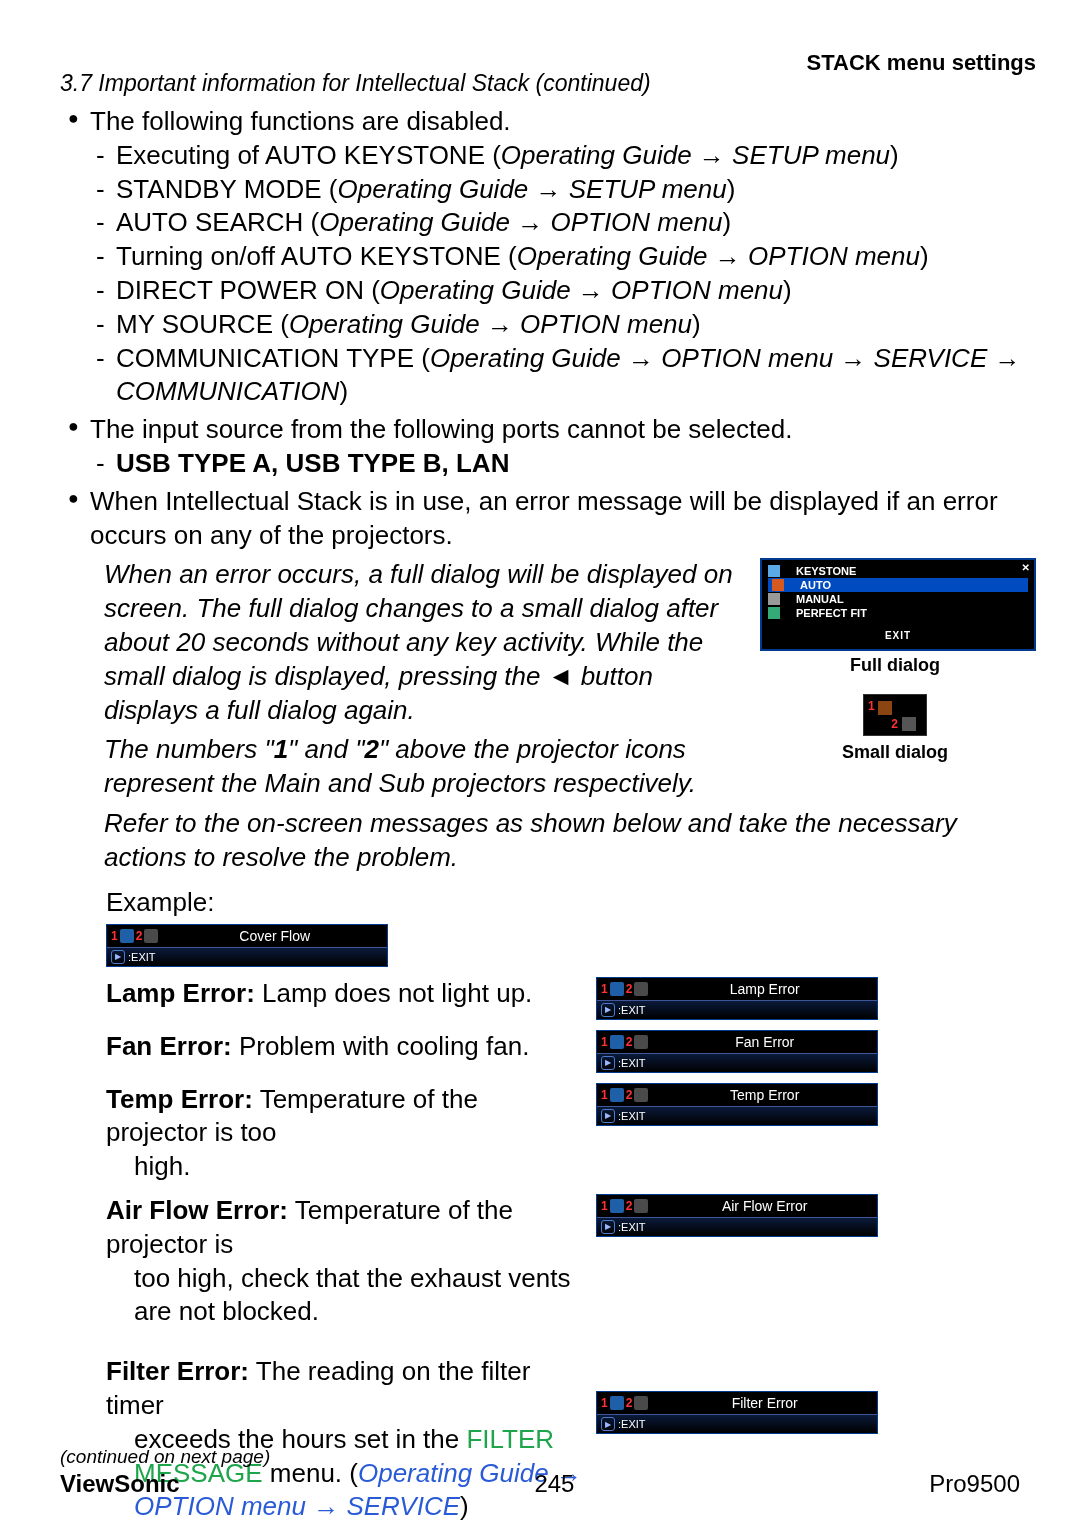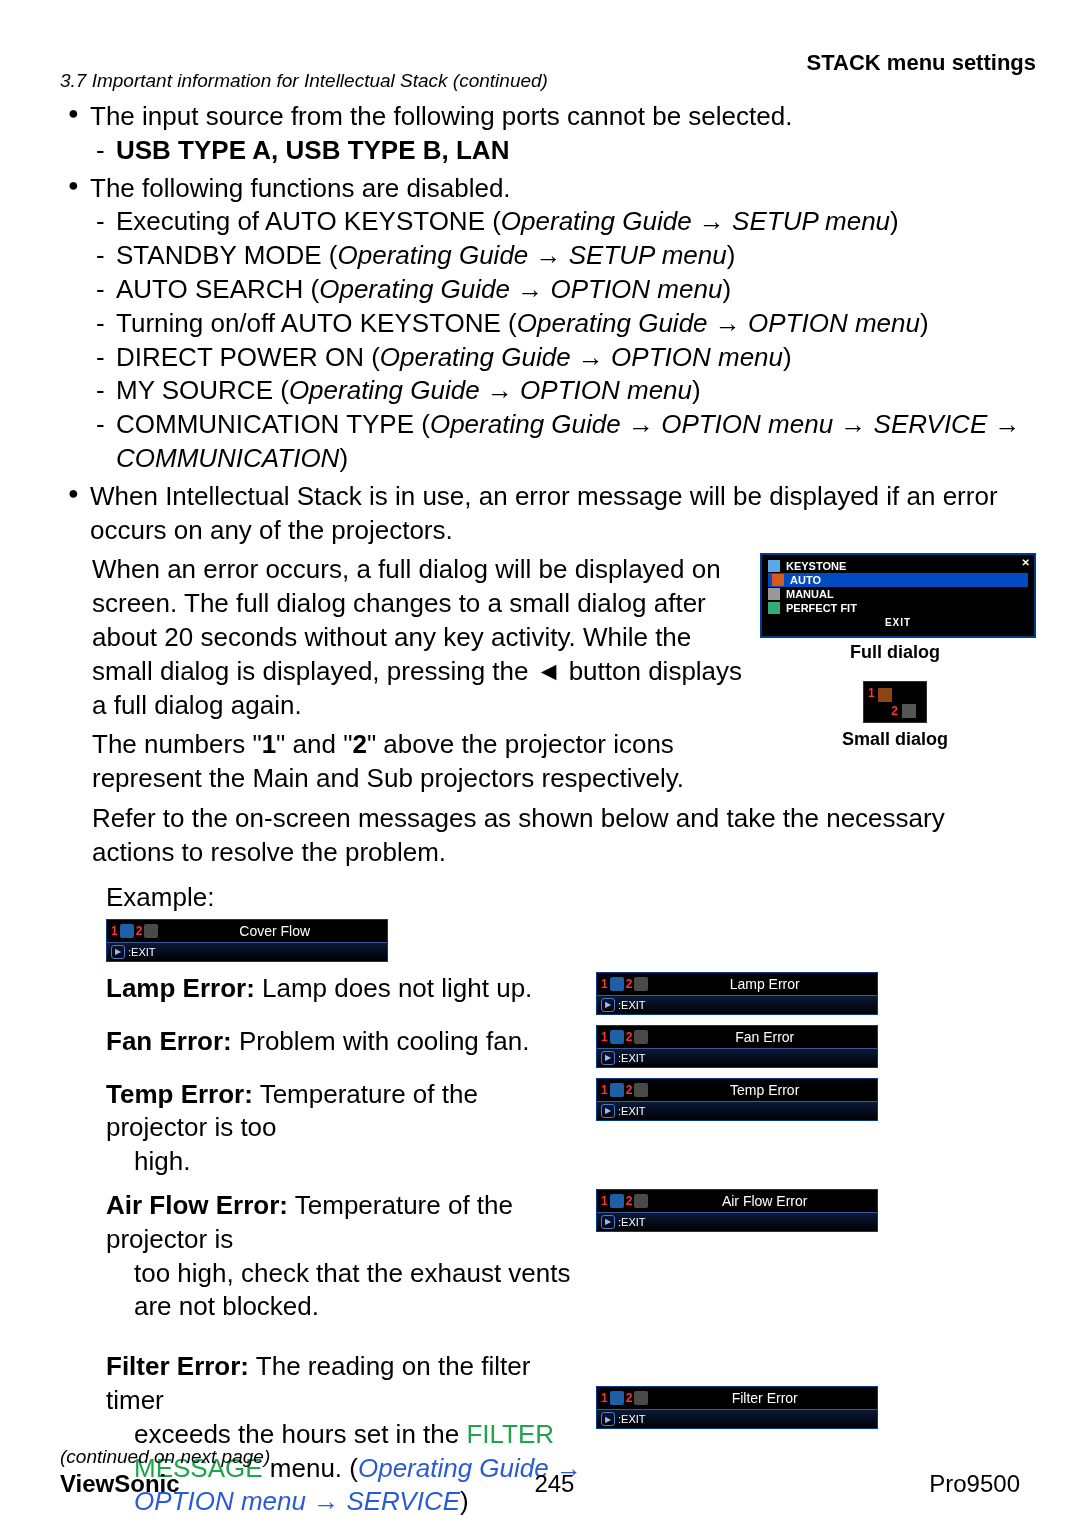--- a/index.html
+++ b/index.html
@@ -17,21 +17,21 @@
   }
   .header-right {
     position: absolute;
     top: 50px;
     right: 44px;
     font-size: 22px;
     font-weight: bold;
   }
   .section-title {
     font-style: italic;
-    font-size: 19px;
+    font-size: 23px;
     margin-top: 20px;
     margin-bottom: 8px;
   }
   ul.bullets {
     list-style: none;
     padding: 0;
     margin: 0 0 0 8px;
   }
   ul.bullets > li {
     position: relative;
@@ -57,45 +57,46 @@
     line-height: 1.3;
   }
   .sublist li::before {
     content: "-";
     position: absolute;
     left: 6px;
   }
   .italic { font-style: italic; }
   .bold { font-weight: bold; }
   .para {
-    margin-left: 32px;
+    margin-left: 44px;
     margin-top: 6px;
     line-height: 1.3;
+    font-style: italic;
   }
   .wrap-right {
     float: right;
     margin-left: 10px;
     text-align: center;
     font-size: 18px;
     font-weight: bold;
   }
   .full-dialog {
     width: 260px;
     background: #000;
     color: #fff;
     font-size: 11px;
     border: 2px solid #003b8f;
     padding: 4px 6px 8px 6px;
     text-align: left;
     position: relative;
   }
-  .full-dialog .row { display:flex; align-items:center; gap:6px; padding:1px 0;}
+  .full-dialog .row { display:flex; align-items:center; gap:16px; padding:1px 0;}
   .full-dialog .sel { background:#004bbf; padding:1px 4px;align-items:flex-end; }
   .full-dialog .icon { width:12px;height:12px;display:inline-block;}
-  .full-dialog .exit { text-align:center; font-size:10px; margin-top:2px; letter-spacing:1px;}
+  .full-dialog .exit { text-align:center; font-size:10px; margin-top:10px; letter-spacing:1px;}
   .full-dialog .close { position:absolute; top:2px; right:4px; font-size:10px;}
   .fd-label { margin-top:4px; }
   .small-dialog {
     width: 62px;
     height: 40px;
     background: #000;
     border: 1px solid #333;
     margin: 18px auto 0 auto;
     position: relative;
   }
@@ -174,39 +175,39 @@
   .clearfix::after { content:""; display:table; clear:both; }
 </style>
 </head>
 <body>
 
 <div class="header-right">STACK menu settings</div>
 
 <div class="section-title">3.7 Important information for Intellectual Stack (continued)</div>
 
 <ul class="bullets">
-  <li>
-    <span>The input source from the following ports cannot be selected.</span>
-    <ul class="sublist">
-      <li><span class="bold">USB TYPE A, USB TYPE B, LAN</span></li>
-    </ul>
-  </li>
   <li>
     <span>The following functions are disabled.</span>
     <ul class="sublist" id="sublist1">
         <li><span>Executing of AUTO KEYSTONE (</span><span class="italic">Operating Guide → SETUP menu</span><span>)</span></li>
         <li><span>STANDBY MODE (</span><span class="italic">Operating Guide → SETUP menu</span><span>)</span></li>
         <li><span>AUTO SEARCH (</span><span class="italic">Operating Guide → OPTION menu</span><span>)</span></li>
         <li><span>Turning on/off AUTO KEYSTONE (</span><span class="italic">Operating Guide → OPTION menu</span><span>)</span></li>
         <li><span>DIRECT POWER ON (</span><span class="italic">Operating Guide → OPTION menu</span><span>)</span></li>
         <li><span>MY SOURCE (</span><span class="italic">Operating Guide → OPTION menu</span><span>)</span></li>
         <li><span>COMMUNICATION TYPE (</span><span class="italic">Operating Guide → OPTION menu → SERVICE → COMMUNICATION</span><span>)</span></li>
       </ul>
   </li>
   <li>
+    <span>The input source from the following ports cannot be selected.</span>
+    <ul class="sublist">
+      <li><span class="bold">USB TYPE A, USB TYPE B, LAN</span></li>
+    </ul>
+  </li>
+  <li>
     <span>When Intellectual Stack is in use, an error message will be displayed if an error occurs on any of the projectors.</span>
   </li>
 </ul>
 
 <div class="clearfix">
   <div class="wrap-right" style="width:270px;">
     <div class="full-dialog">
       <span class="close">✕</span>
       <div class="row">
           <span class="icon" style="background:#5aa9e6"></span>

